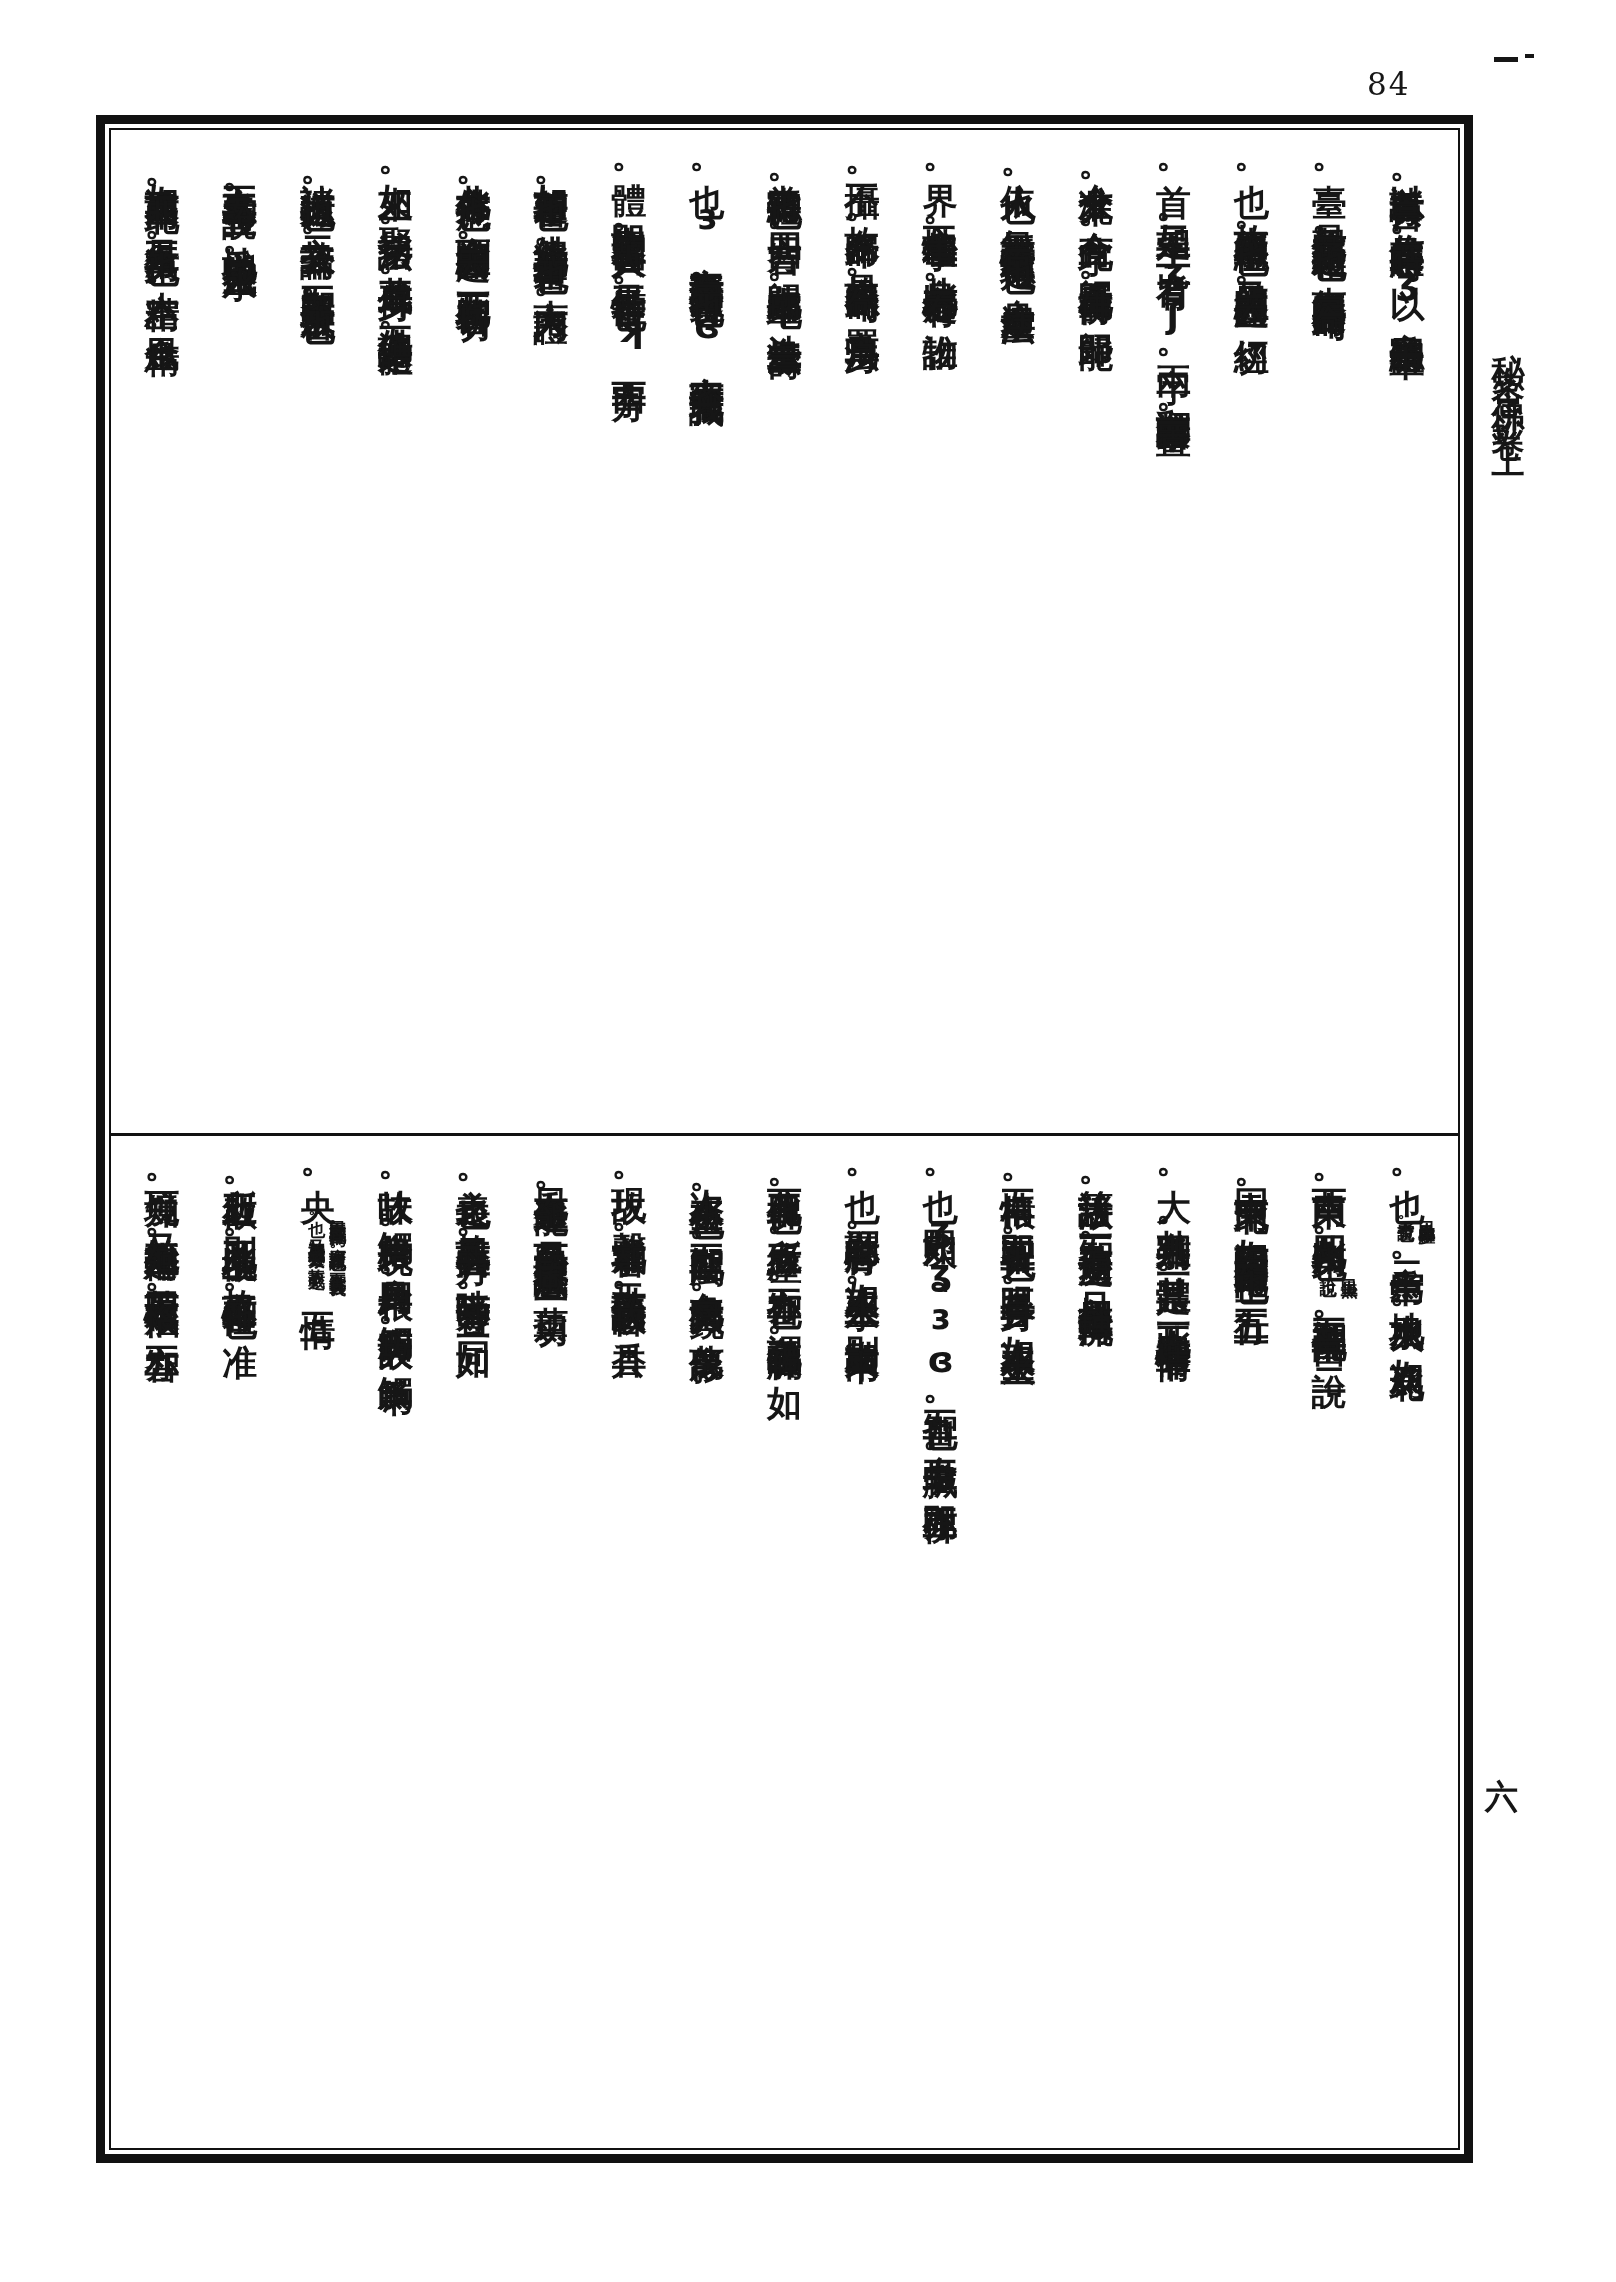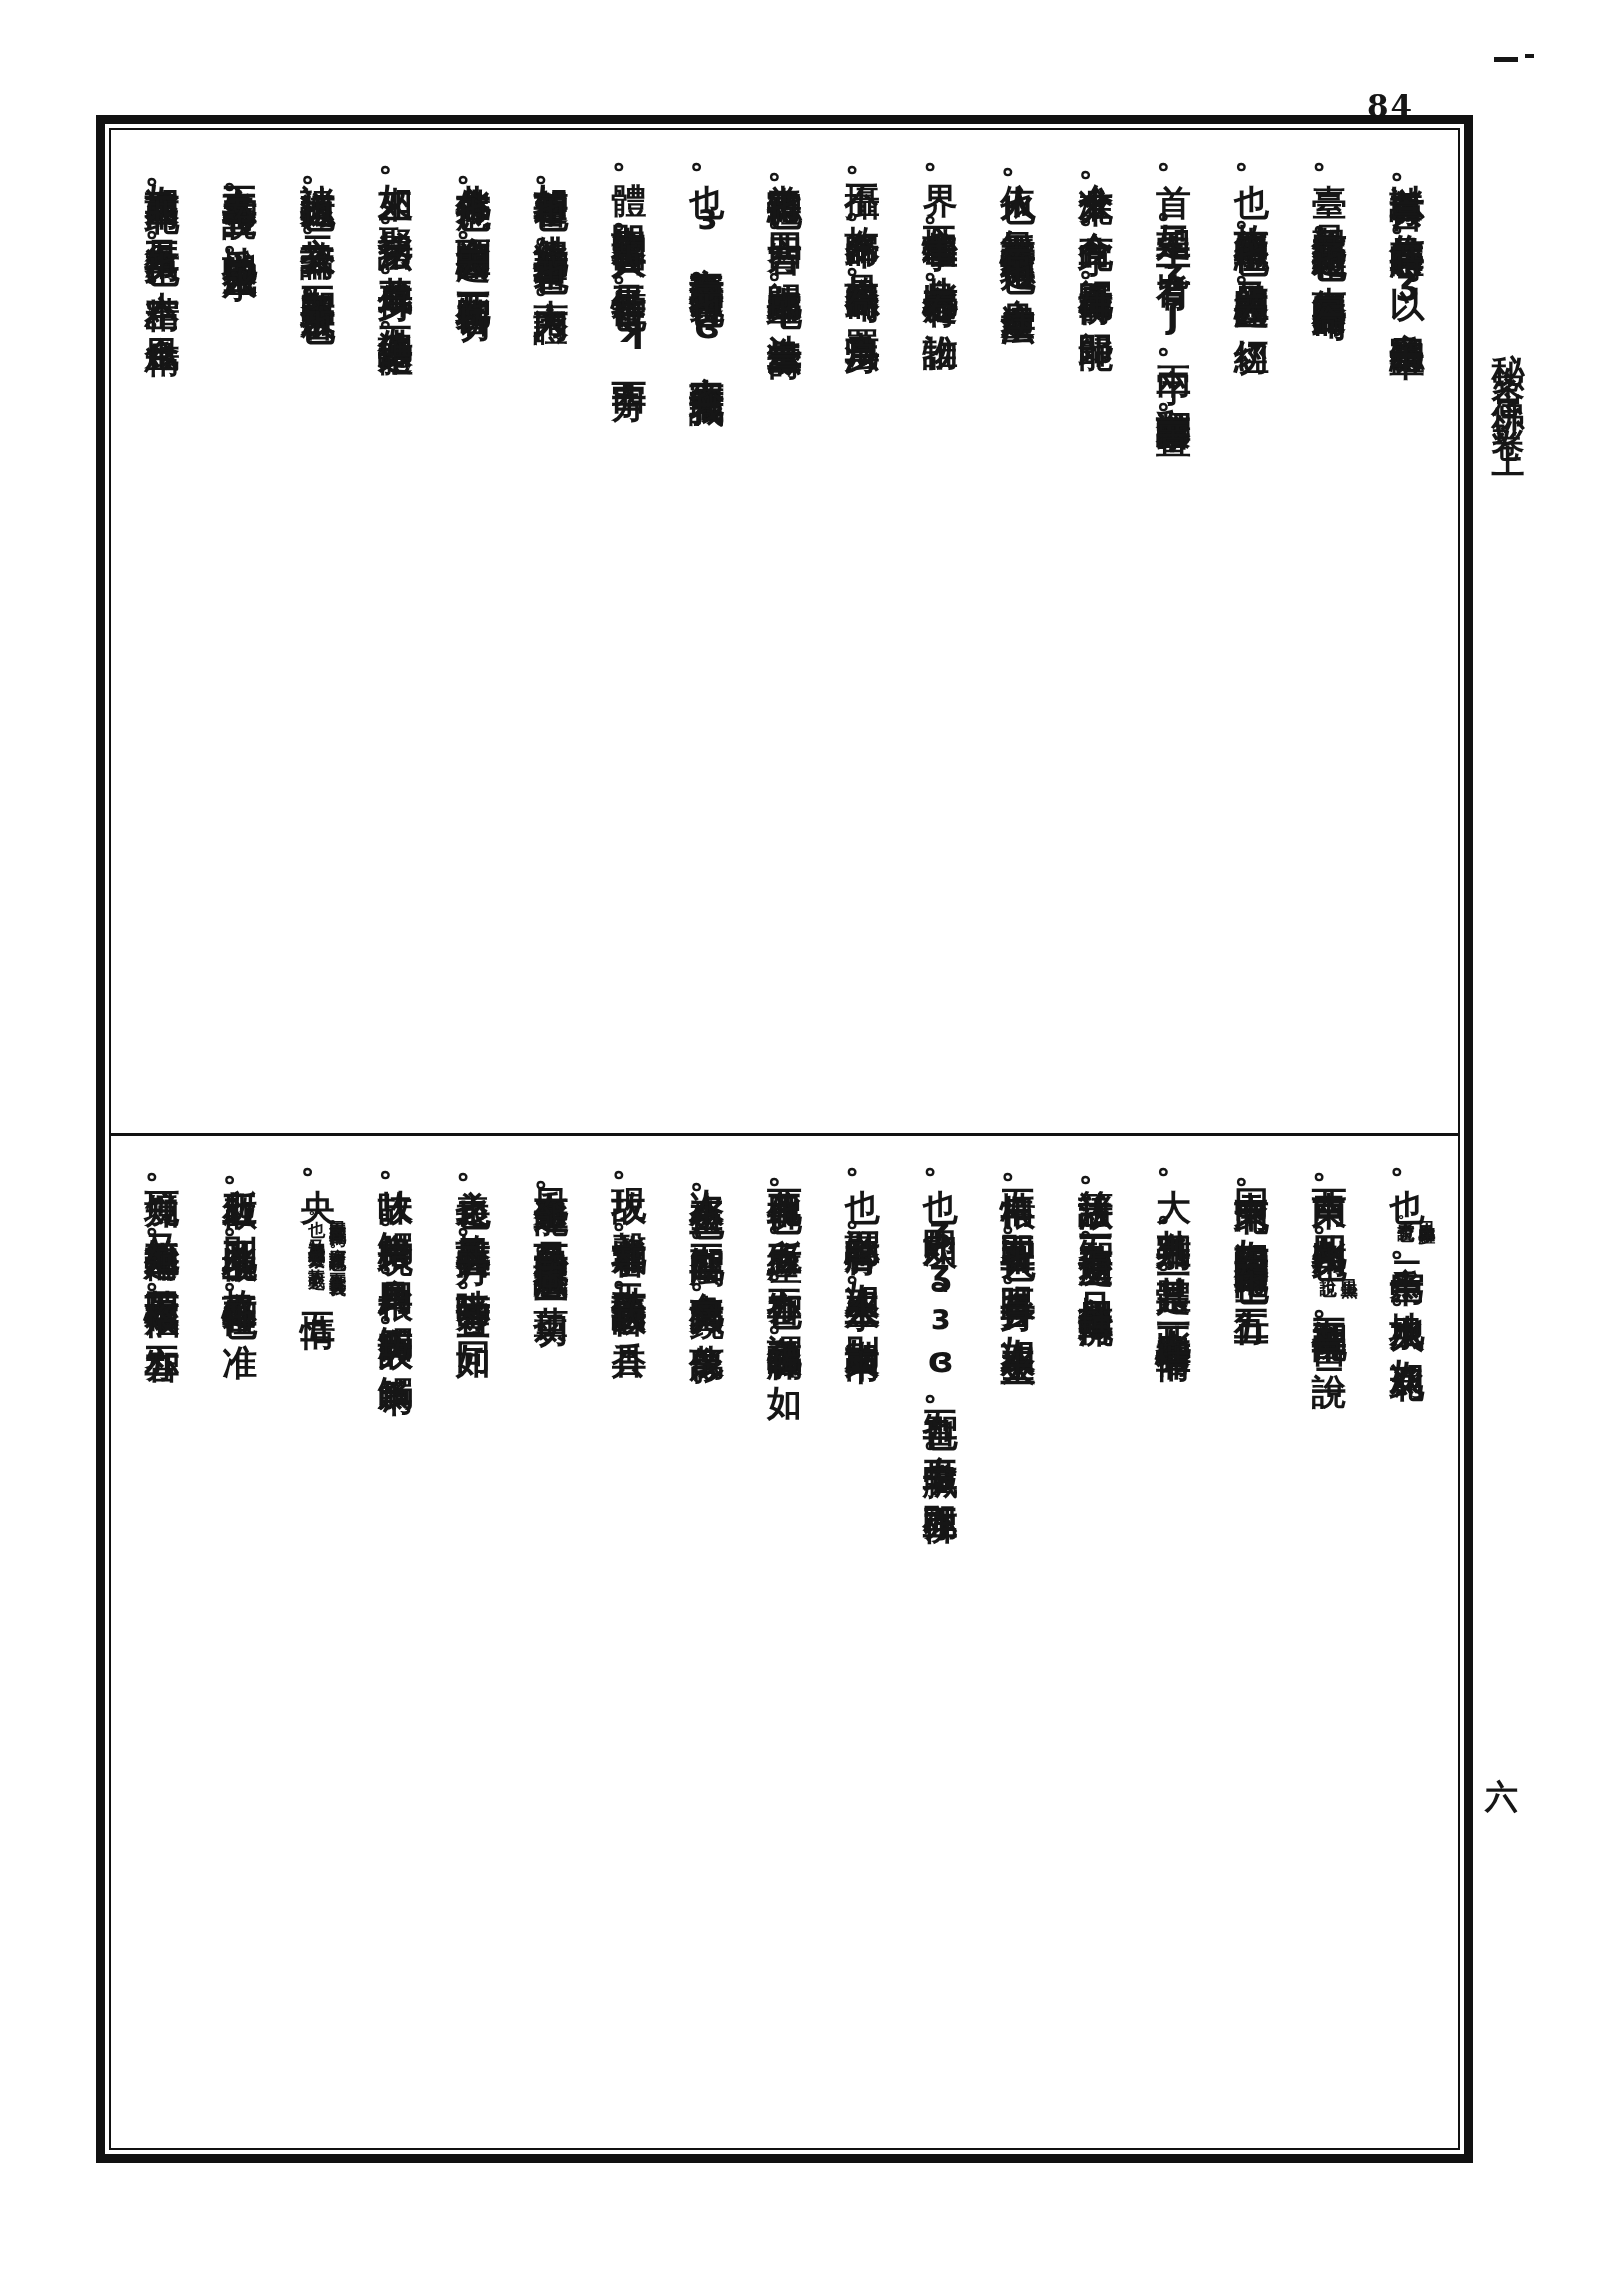--- a/index.html
+++ b/index.html
@@ -3,22 +3,22 @@
 <meta charset="utf-8">
 <style>
   html,body{margin:0;padding:0;}
   body{
     width:1617px;height:2283px;position:relative;
     background:#ffffff;color:#161616;
     font-family:"DejaVu Serif","Liberation Serif",serif;
     overflow:hidden;
   }
   .page-number{
-    position:absolute;left:1367px;top:88px;
-    font-size:31px;font-weight:bold;letter-spacing:2px;
+    position:absolute;left:1367px;top:66px;
+    font-size:31px;font-weight:normal;letter-spacing:2px;
   }
   .dash-mark{position:absolute;background:#161616;}
   .dash-a{left:1494px;top:57px;width:24px;height:5px;}
   .dash-b{left:1525px;top:54px;width:9px;height:4px;}
   .frame{
     position:absolute;left:96px;top:115px;width:1377px;height:2048px;
     border:9px solid #111;box-sizing:border-box;background:#fff;
   }
   .frame-inner{
     position:absolute;left:4px;top:4px;right:4px;bottom:4px;

